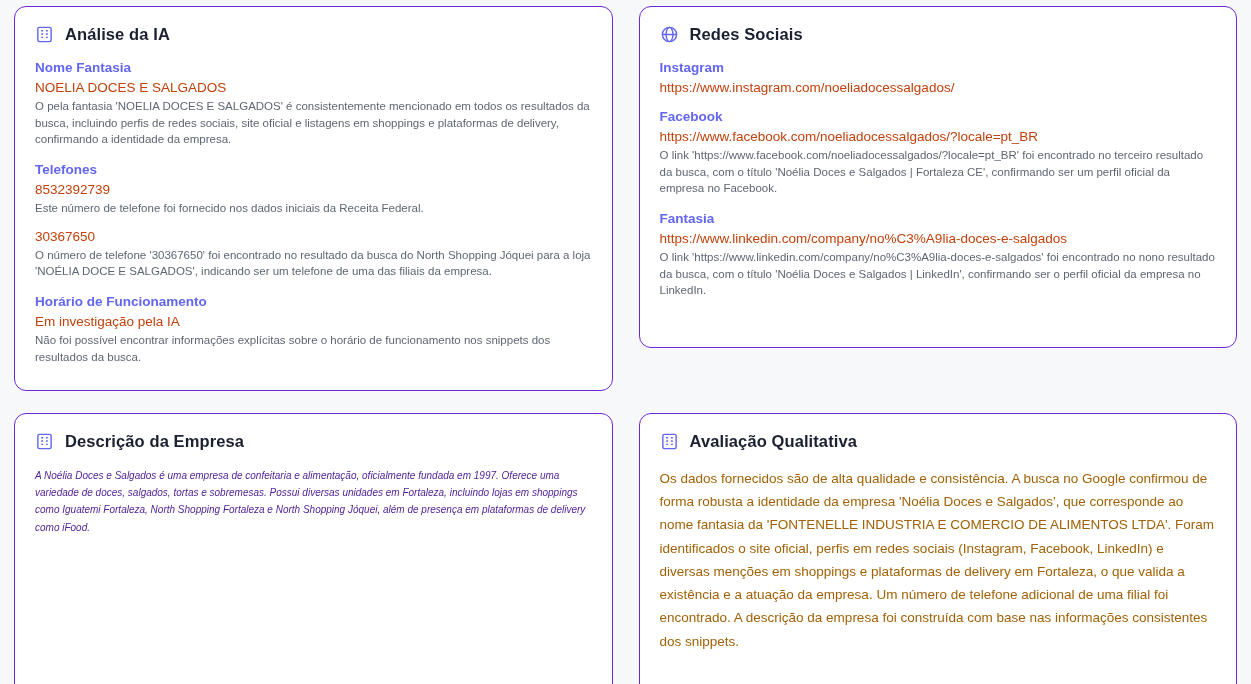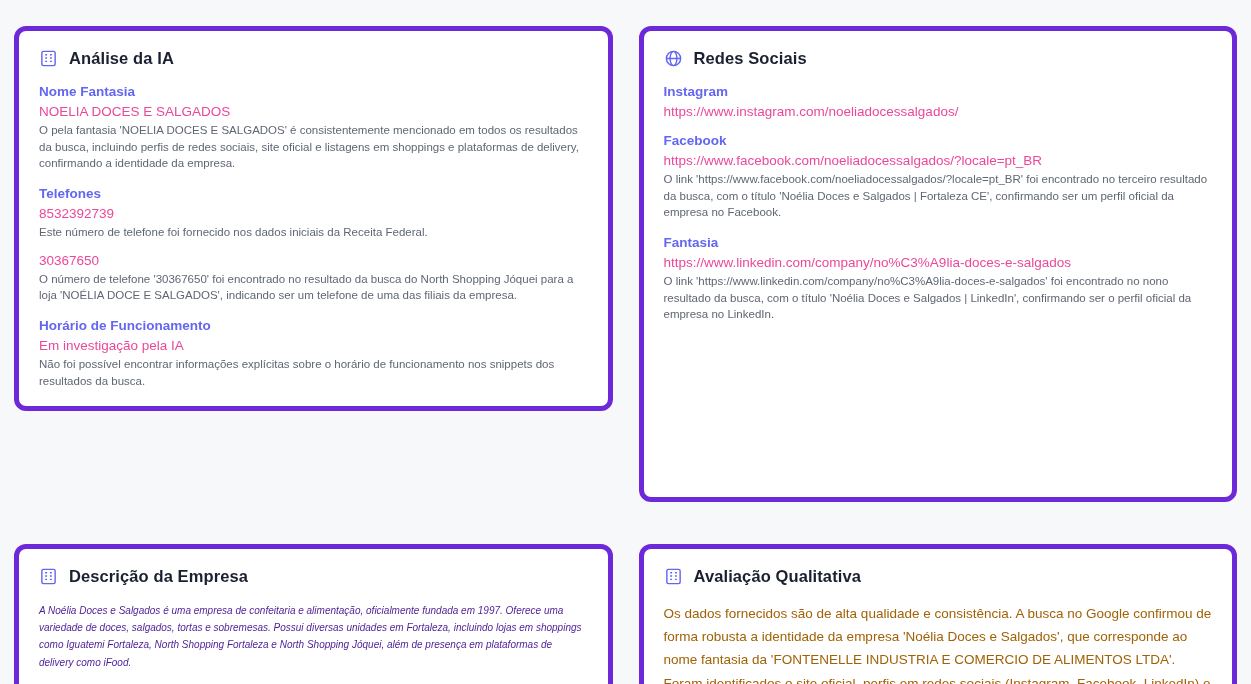--- a/index.html
+++ b/index.html
@@ -16,26 +16,25 @@
     padding: 6px 14px 0 14px;
     display: grid;
     grid-template-columns: 1fr 1fr;
     grid-template-rows: auto auto;
     column-gap: 26px;
     row-gap: 22px;
     align-content: start;
   }
   .card {
     background: #ffffff;
-    border: 5px solid #6d28d9;
+    border: 1px solid #6d28d9;
     border-radius: 12px;
     box-sizing: border-box;
     padding: 18px 20px 20px 20px;
     overflow: hidden;
-    margin-top: 20px;
   }
   .card-header {
     display: flex;
     align-items: center;
     gap: 11px;
     margin-bottom: 16px;
   }
   .card-title {
     font-size: 16.5px;
     font-weight: bold;
@@ -56,36 +55,36 @@
   .field { margin-bottom: 14px; }
   .field:last-child { margin-bottom: 0; }
   .field-label {
     color: #6366f1;
     font-size: 13.5px;
     font-weight: bold;
     margin-bottom: 5px;
   }
   .field-value {
     font-size: 13.5px;
-    color: #ec4899;
+    color: #c2410c;
     margin-bottom: 3px;
     word-break: break-word;
   }
   .field-note {
     font-size: 11.5px;
     line-height: 1.45;
     color: #5f6673;
     word-break: break-word;
   }
   .sub-entry { margin-bottom: 12px; }
   .sub-entry:last-child { margin-bottom: 0; }
 
   
   #card-analise { grid-column: 1; grid-row: 1; height: 385px; }
-  #card-redes { grid-column: 2; grid-row: 1; height: 476px; }
+  #card-redes { grid-column: 2; grid-row: 1; height: 342px; }
   #card-descricao { grid-column: 1; grid-row: 2; height: 288px; }
   #card-avaliacao { grid-column: 2; grid-row: 2; height: 296px; }
 
   .paragraph {
     font-size: 10px;
     line-height: 1.72;
     color: #4c1d95;
     font-style: italic;
   }
   .paragraph-muted {

